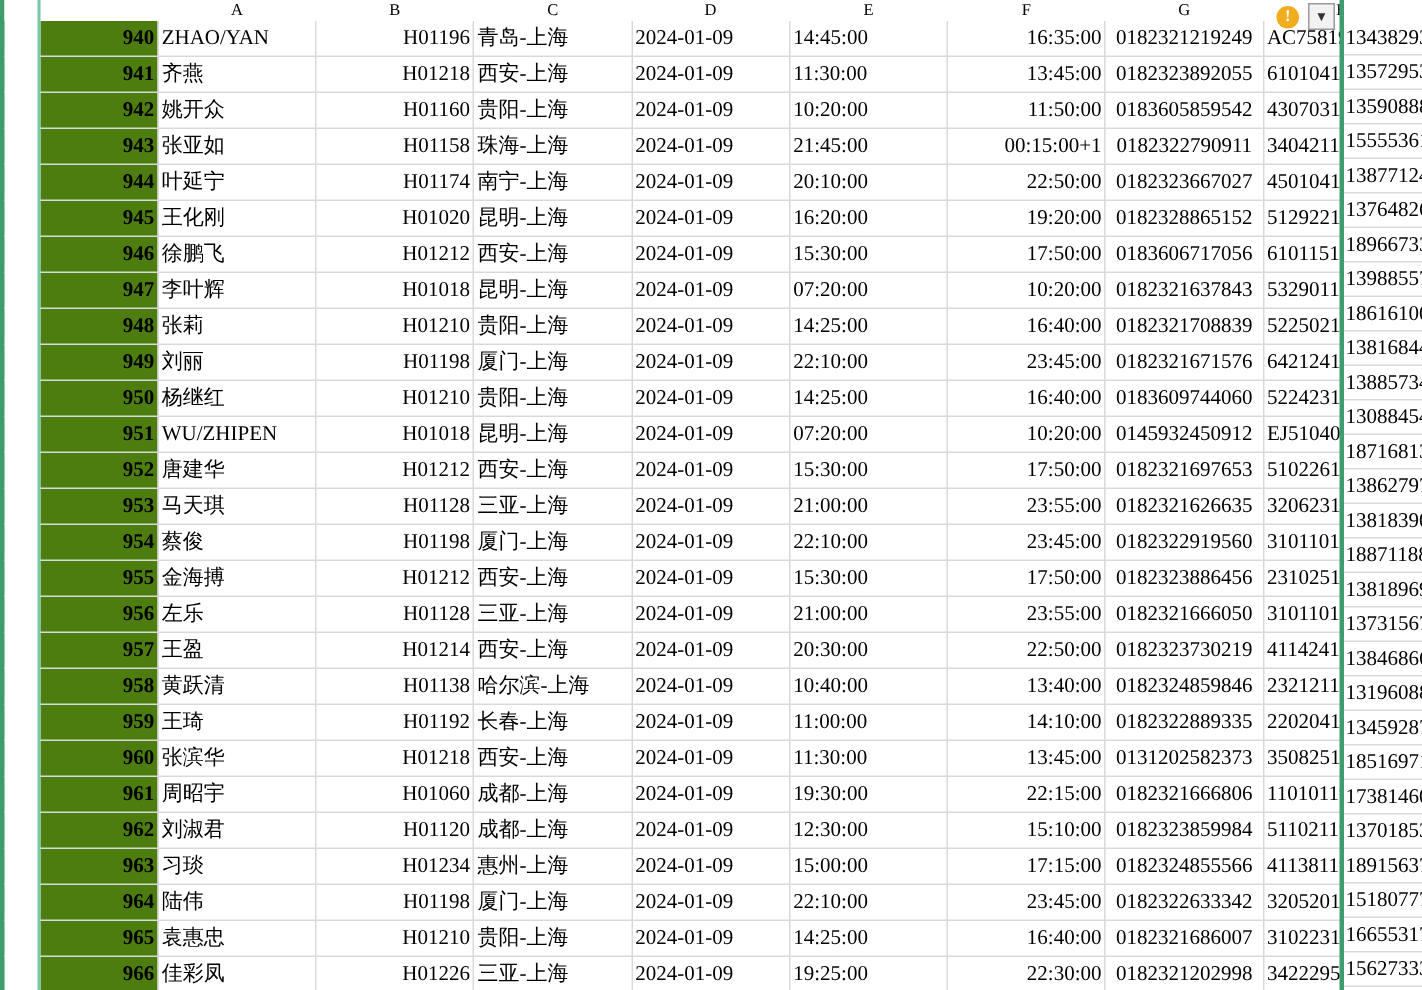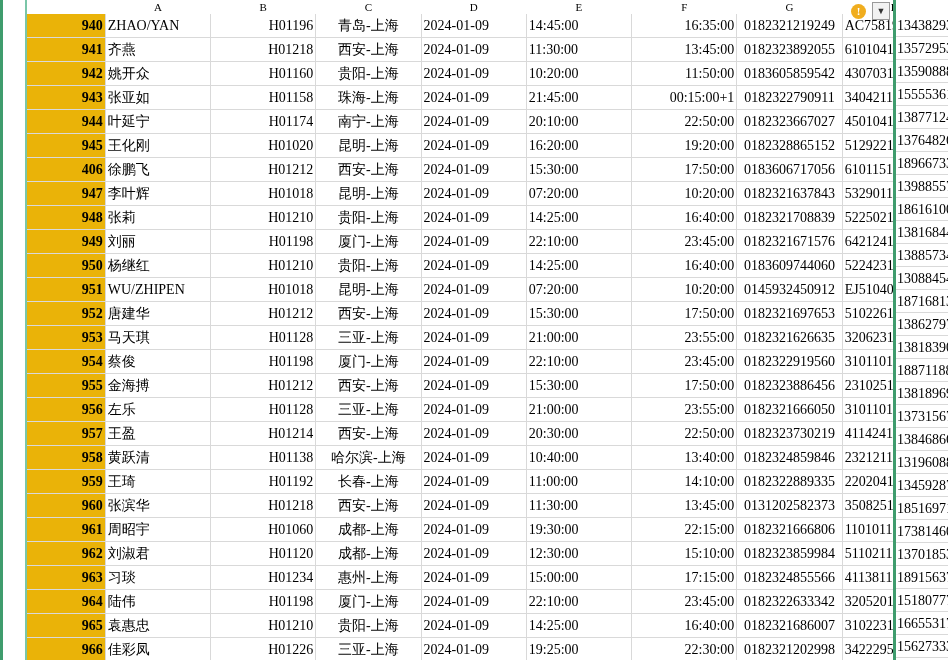--- a/index.html
+++ b/index.html
@@ -32,21 +32,21 @@
     text-align: center;
     font-family: "Liberation Serif", serif;
     border: none;
     padding: 0;
     line-height: 14px;
   }
   tr.colheader td.rowhdr-corner { background: #ffffff; }
 
   td.rowhdr {
     width: 26px;
-    background: #eab308;
+    background: #4d7c0f;
     color: #000;
     font-family: "Liberation Serif", serif;
     font-size: 12.5px;
     font-weight: bold;
     text-align: right;
     padding-right: 1px;
     border: none;
     border-right: 1px solid #7ac6a8;
     white-space: nowrap;
     overflow: hidden;
@@ -57,21 +57,21 @@
     padding: 0 2px;
     border-bottom: 1px solid #d9d9d9;
     border-right: 1px solid #d9d9d9;
     white-space: nowrap;
     overflow: hidden;
     font-family: "Liberation Serif", serif;
     font-size: 14px;
   }
   td.c-name   { width: 82px; }
   td.c-code   { width: 72px; text-align: right; padding-left: 6px;}
-  td.c-route  { width: 98px; text-align: center; padding-left: 8px;}
+  td.c-route  { width: 98px; text-align: left; padding-left: 8px;}
   td.c-date   { width: 96px; text-align: left; }
   td.c-time1  { width: 84px; text-align: left; }
   td.c-time2  { width: 88px; text-align: right; padding-left: 10px; margin-left: 24px;}
   td.c-num1   { width: 120px; text-align: center; padding-left: 6px;}
   td.c-num2   { width: 150px; text-align: left; padding-left: 6px;}
 
   
   #selection-left-edge {
     position: absolute;
     left: 0; top: 0; width: 3px; height: 660px;
@@ -214,21 +214,21 @@
           <td class="c-name">王化刚</td>
           <td class="c-code">H01020</td>
           <td class="c-route">昆明-上海</td>
           <td class="c-date">2024-01-09</td>
           <td class="c-time1">16:20:00</td>
           <td class="c-time2">19:20:00</td>
           <td class="c-num1">0182328865152</td>
           <td class="c-num2">512922197106014503</td>
         </tr>
         <tr class="datarow">
-          <td class="rowhdr">406</td>
+          <td class="rowhdr">946</td>
           <td class="c-name">徐鹏飞</td>
           <td class="c-code">H01212</td>
           <td class="c-route">西安-上海</td>
           <td class="c-date">2024-01-09</td>
           <td class="c-time1">15:30:00</td>
           <td class="c-time2">17:50:00</td>
           <td class="c-num1">0183606717056</td>
           <td class="c-num2">610115198502187515</td>
         </tr>
         <tr class="datarow">

